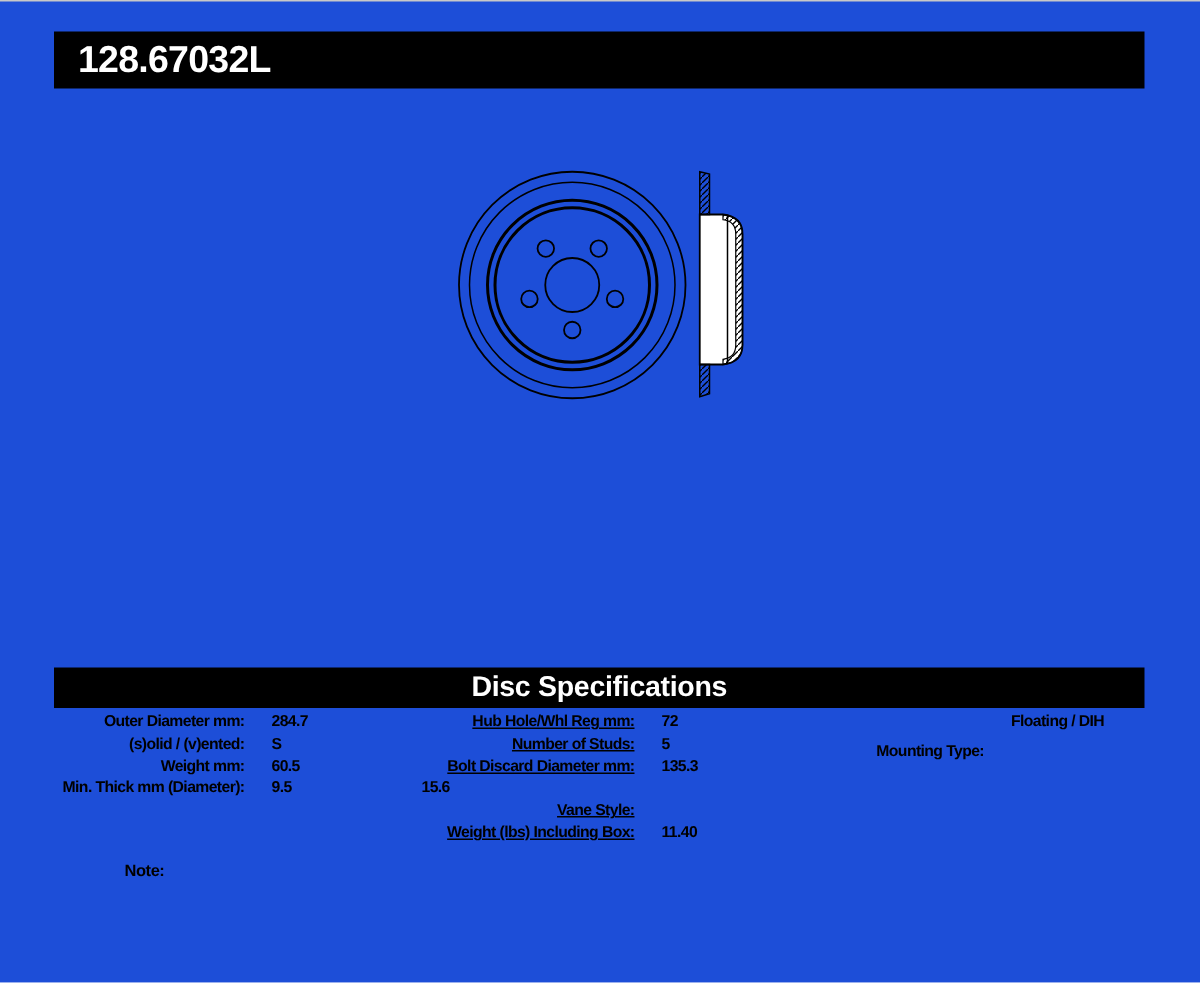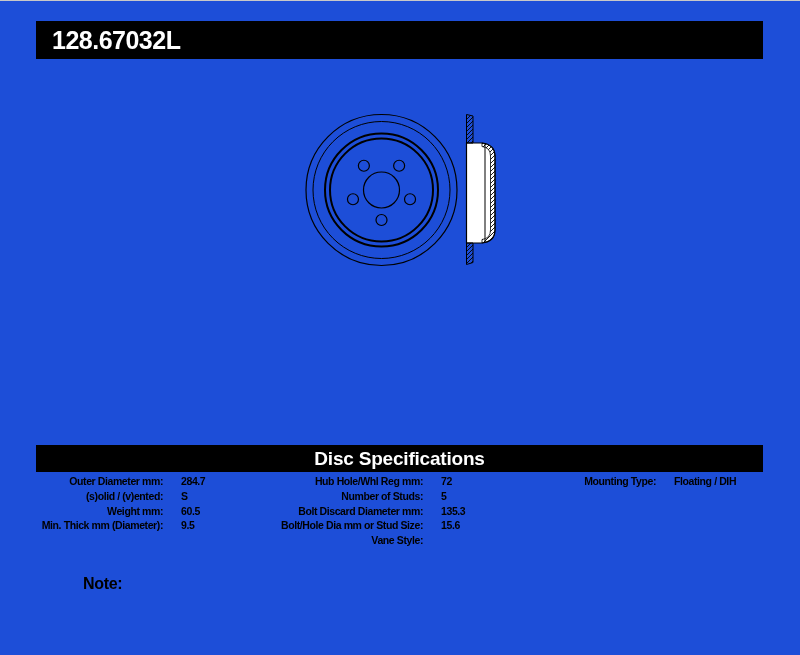--- a/index.html
+++ b/index.html
@@ -64,28 +64,28 @@
   .col2 { left: 263px; }
   .col3 { left: 536px; }
   .row {
     display: flex;
     height: 14.8px;
     line-height: 14.8px;
     white-space: nowrap;
   }
   .label { display: inline-block; text-align: right; }
   .col1 .label { width: 130px; }
-  .col2 .label { width: 160px; }
-  .col3 .label { width: 120px; }
+  .col2 .label { width: 160px; text-decoration: underline; }
+  .col3 .label { width: 120px; margin-top: 20px; }
   .value { margin-left: 18px; }
   .note {
     position: absolute;
     left: 83px;
     top: 574px;
-    font-size: 16px;
+    font-size: 11px;
     letter-spacing: -0.3px;
   }
 </style>
 </head>
 <body>
 
 <div class="page">
 
   <div class="bar header-bar">
     <span>128.67032L</span>
@@ -152,26 +152,29 @@
       </div>
       <div class="row">
         <span class="label">Number of Studs:</span>
         <span class="value">5</span>
       </div>
       <div class="row">
         <span class="label">Bolt Discard Diameter mm:</span>
         <span class="value">135.3</span>
       </div>
       <div class="row">
-        <span class="label">Bolt/Hole Dia mm or Stud Size:</span>
         <span class="value">15.6</span>
       </div>
       <div class="row">
         <span class="label">Vane Style:</span>
         <span class="value"></span>
+      </div>
+      <div class="row">
+        <span class="label">Weight (lbs) Including Box:</span>
+        <span class="value">11.40</span>
       </div>
     </div>
 
     <div class="col col3">
       <div class="row">
         <span class="label">Mounting Type:</span>
         <span class="value">Floating / DIH</span>
       </div>
     </div>
 

